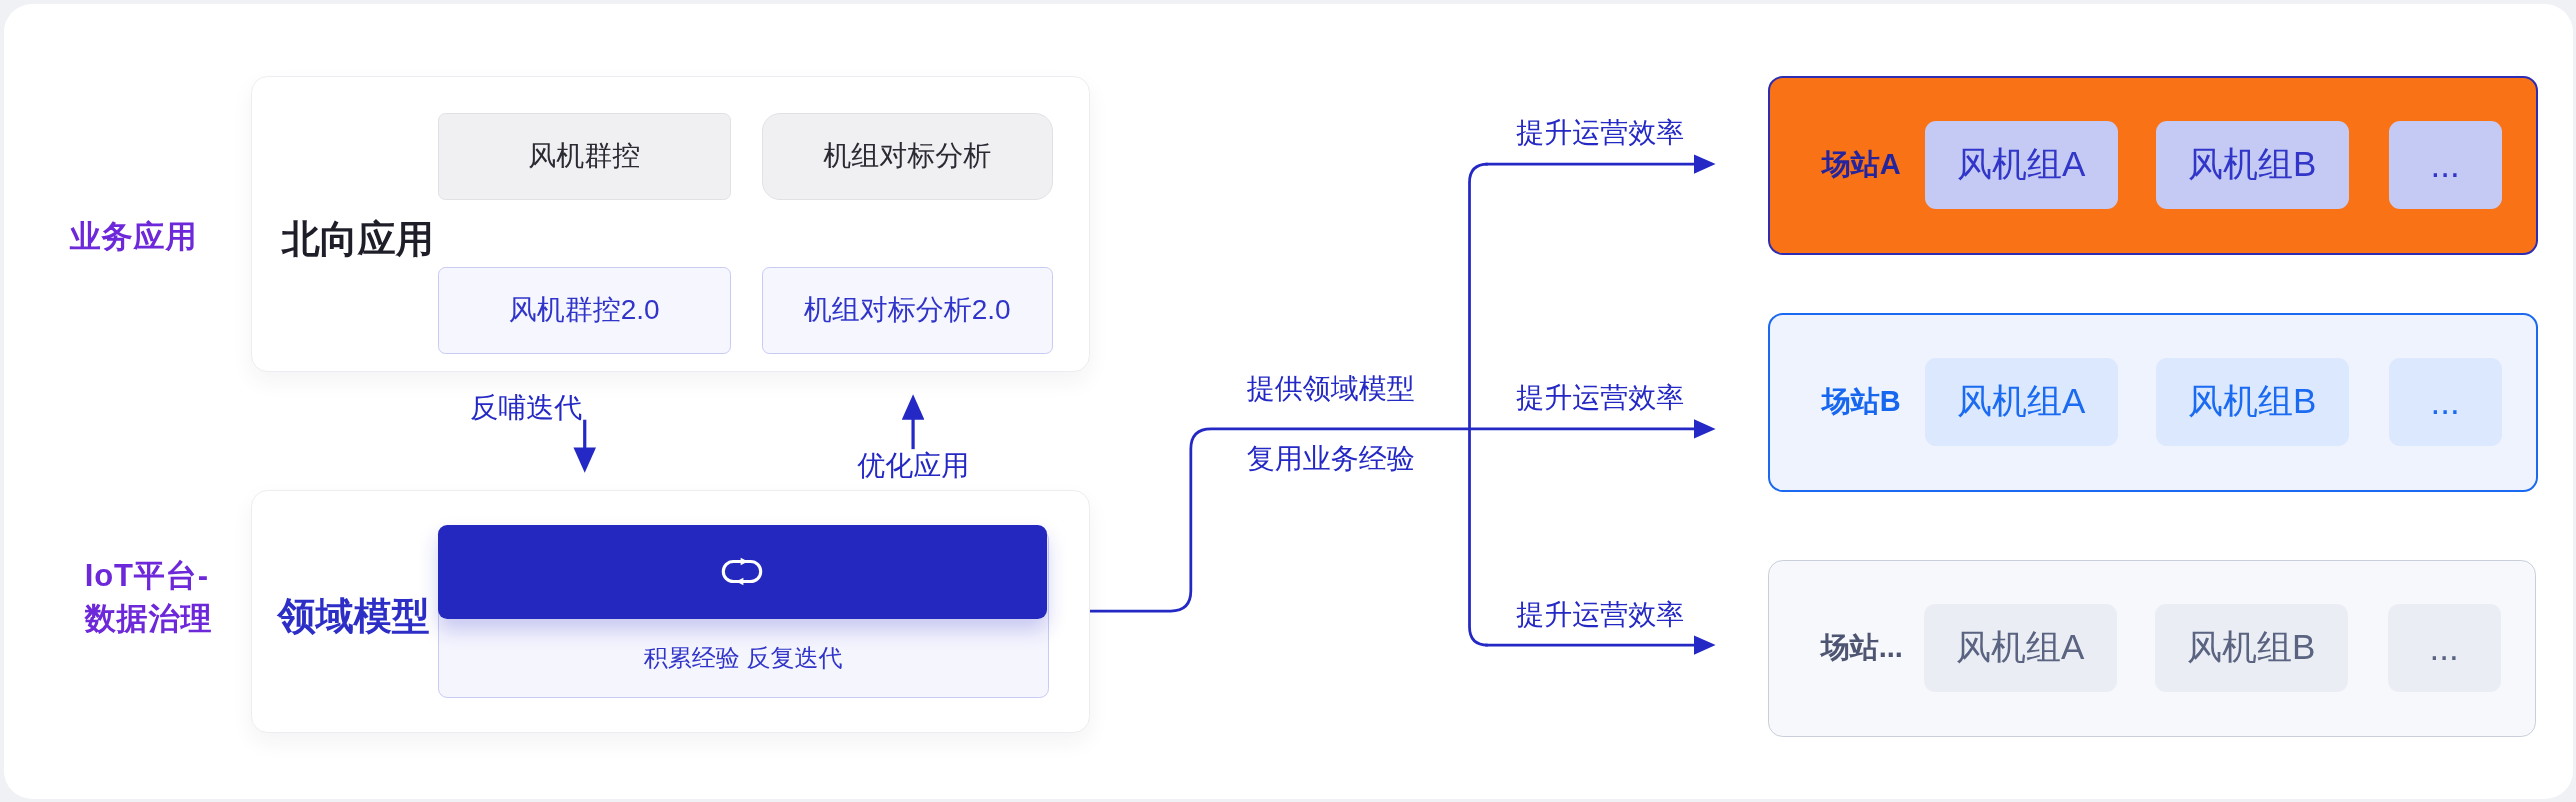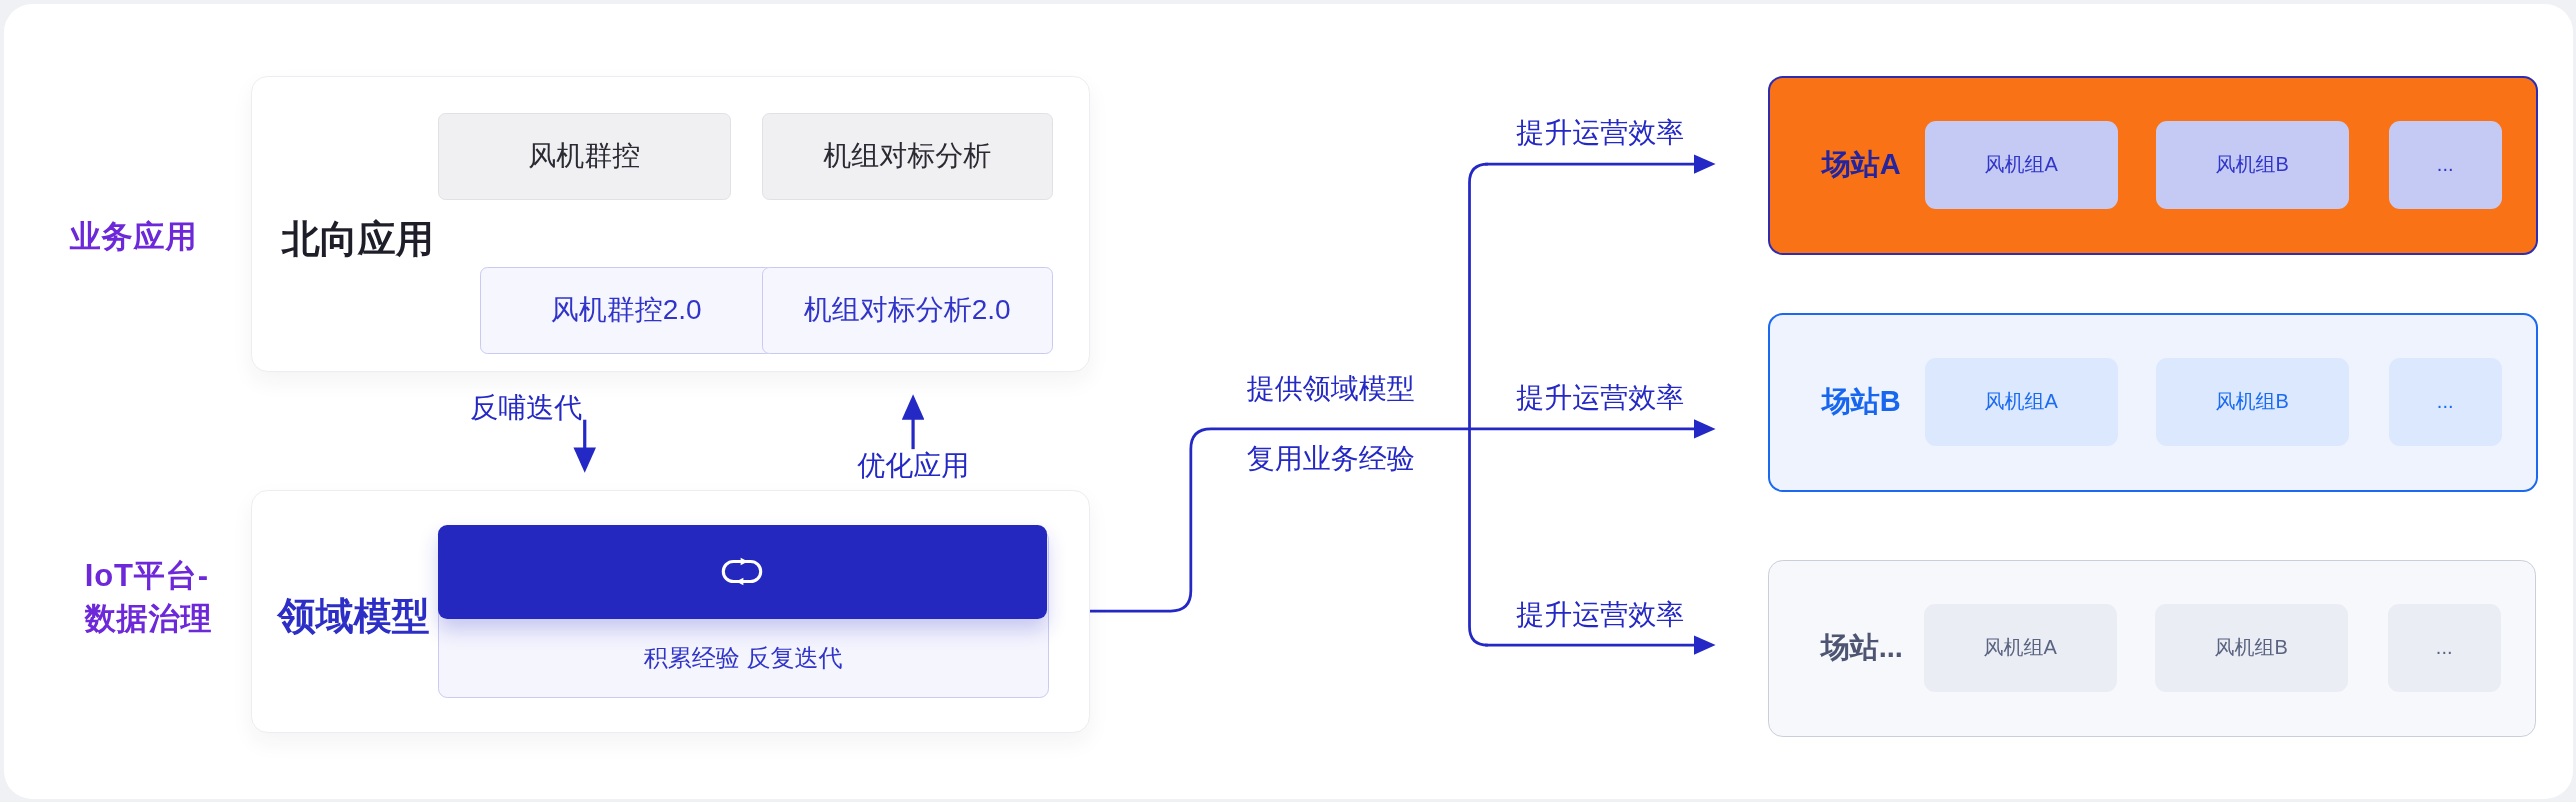--- a/index.html
+++ b/index.html
@@ -32,22 +32,22 @@
   #north-title{left:278px;top:210px;color:#1e1e29;}
   #domain-title{left:274px;top:587px;color:#2c2ec6;}
 
   .app-box{
     position:absolute;display:flex;align-items:center;justify-content:center;
     font-size:28px;border-radius:7.4px;z-index:4;
   }
   .app-box.gray{background:#f0f0f2;border:1.8px solid #e1e1e5;color:#2a2a33;}
   .app-box.v2{background:#f6f6ff;border:1.8px solid #c8caf3;color:#3034c9;}
   #app1{left:434px;top:109px;width:291px;height:85px;}
-  #app2{left:758px;top:109px;width:289px;height:85px;}
-  #app1v2{left:434px;top:263px;width:291px;height:85px;margin-left:42px;}
+  #app2{left:758px;top:109px;width:289px;height:85px;border-radius:18px;}
+  #app1v2{left:434px;top:263px;width:291px;height:85px;}
   #app2v2{left:758px;top:263px;width:289px;height:85px;}
 
   .flow-label{
     position:absolute;font-size:28px;color:#2428c4;z-index:4;text-align:center;
   }
   #lbl-feedback{left:458px;top:385px;width:129px;}
   #lbl-optimize{left:845px;top:443px;width:129px;}
   #lbl-provide{left:1235px;top:366px;width:184px;}
   #lbl-reuse{left:1235px;top:436px;width:184px;}
   #lbl-eff-1{left:1509px;top:110px;width:175px;}
@@ -77,21 +77,21 @@
   #station-c{top:556px;background:#f7f8fb;border:1.8px solid #c9ceda;}
   .station-name{
     position:absolute;left:52px;top:50%;transform:translateY(-50%);
     font-size:29px;font-weight:bold;
   }
   #station-a .station-name{color:#23249e;}
   #station-b .station-name{color:#1766ef;}
   #station-c .station-name{color:#4d5572;}
   .chip{
     position:absolute;top:43px;height:88px;border-radius:11px;
-    display:flex;align-items:center;justify-content:center;font-size:20px;
+    display:flex;align-items:center;justify-content:center;font-size:35px;
   }
   .chip.c1{left:155px;width:193px;}
   .chip.c2{left:386px;width:193px;}
   .chip.c3{left:619px;width:113px;}
   #station-a .chip{background:#c5caf4;color:#3136c9;}
   #station-b .chip{background:#dce8fd;color:#1b6bf2;}
   #station-c .chip{background:#eaedf4;color:#5a6380;}
 </style>
 </head>
 <body>

